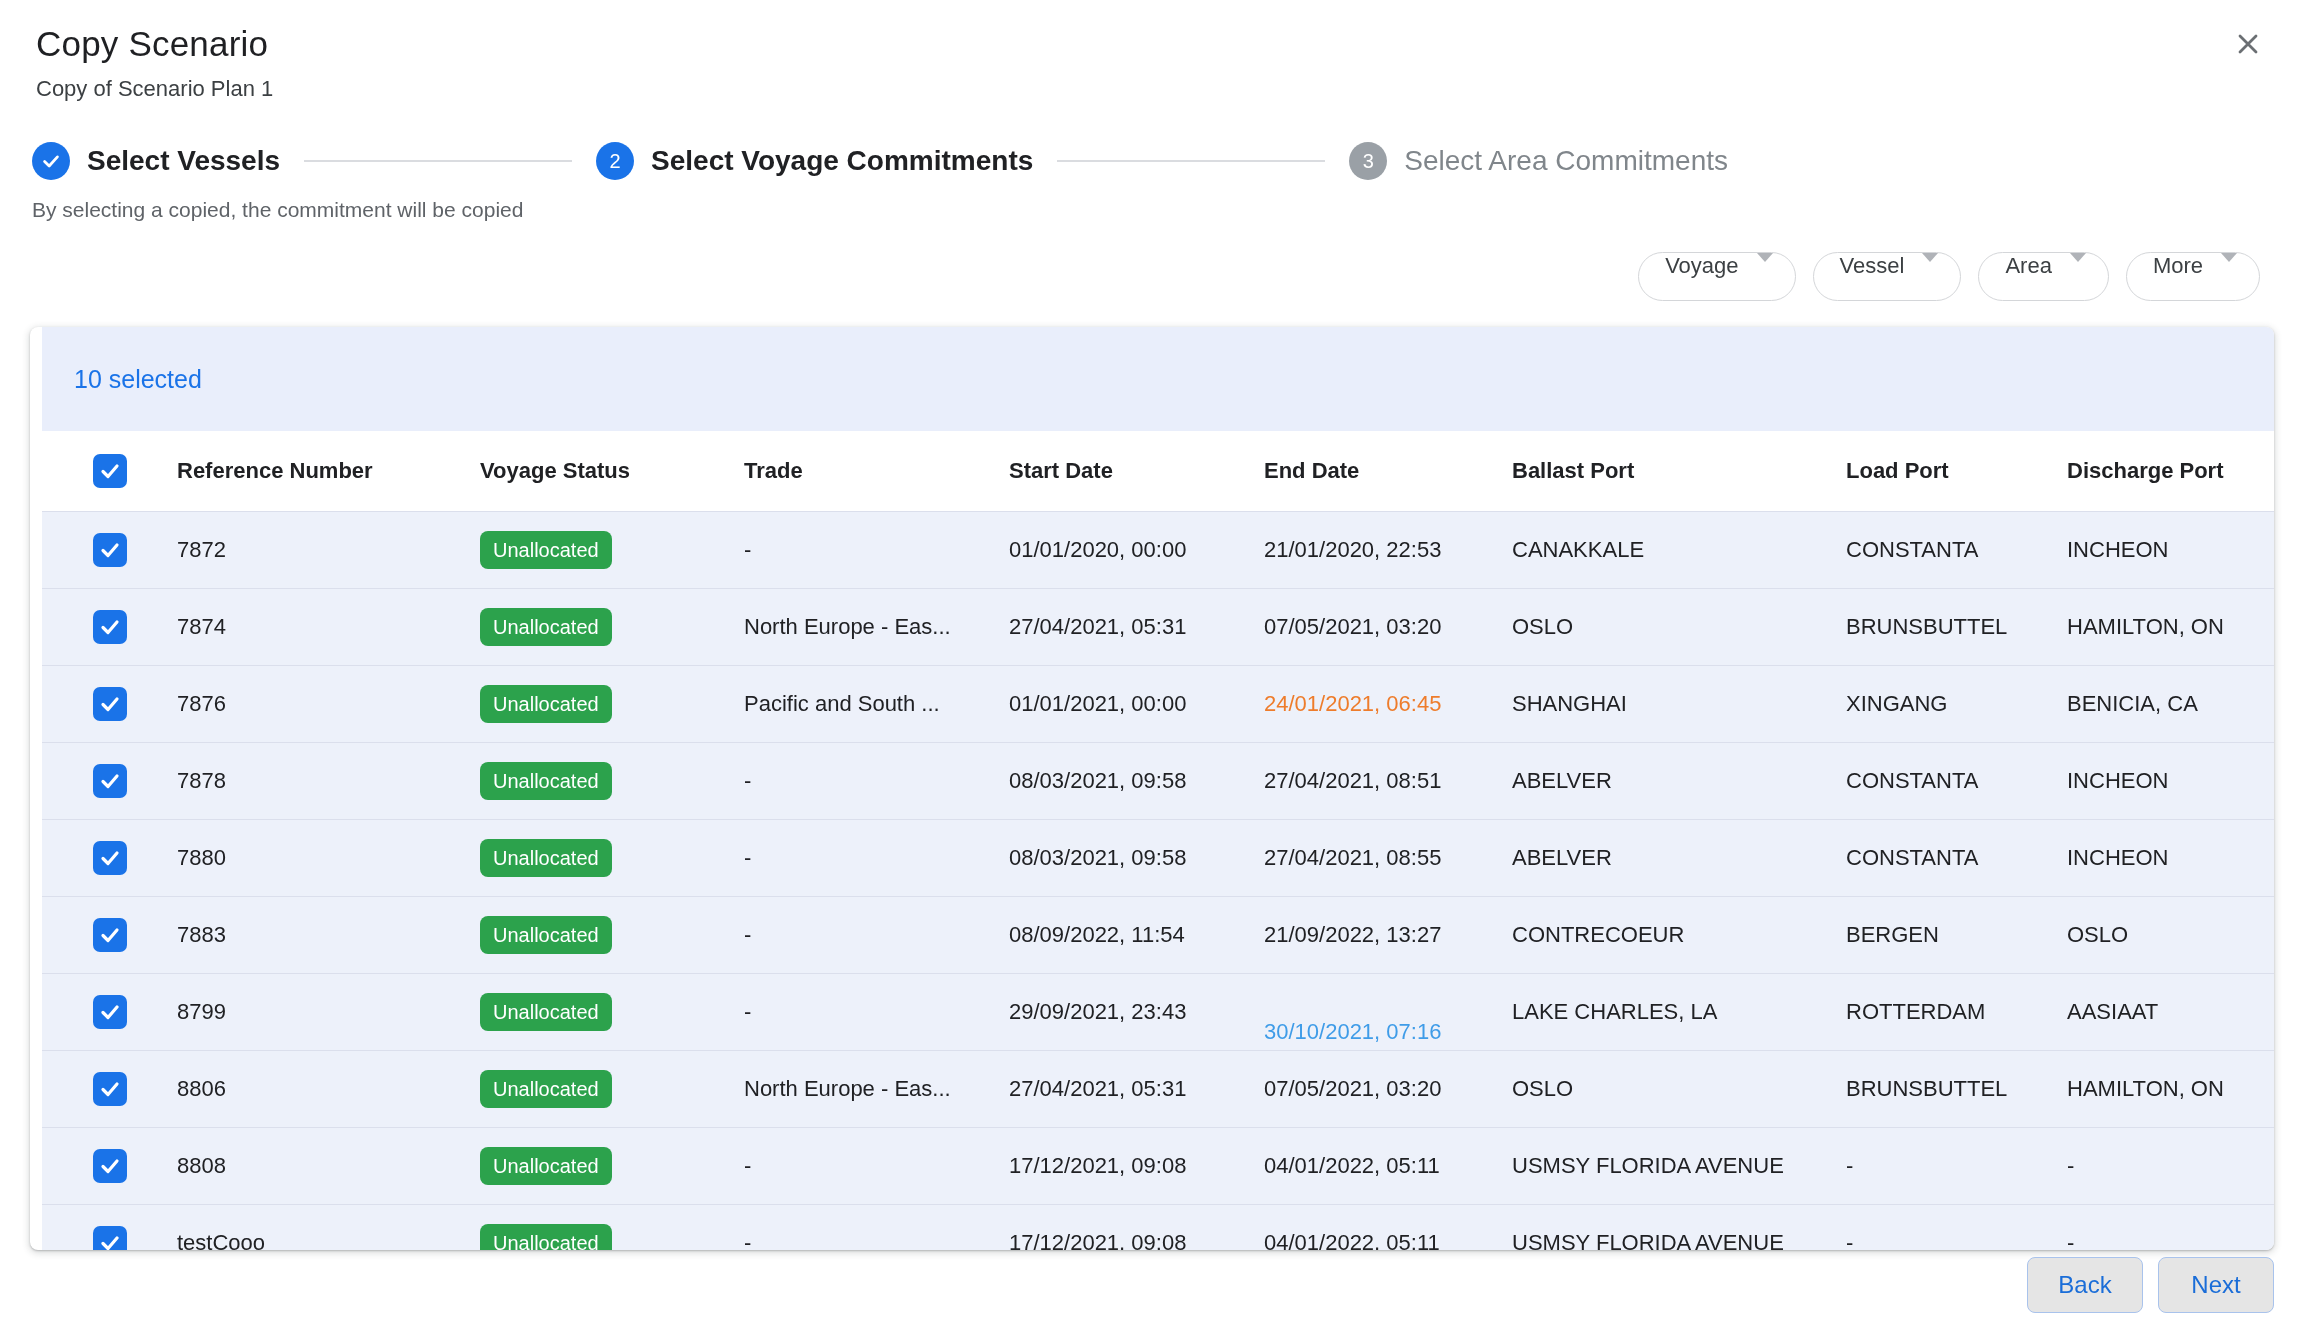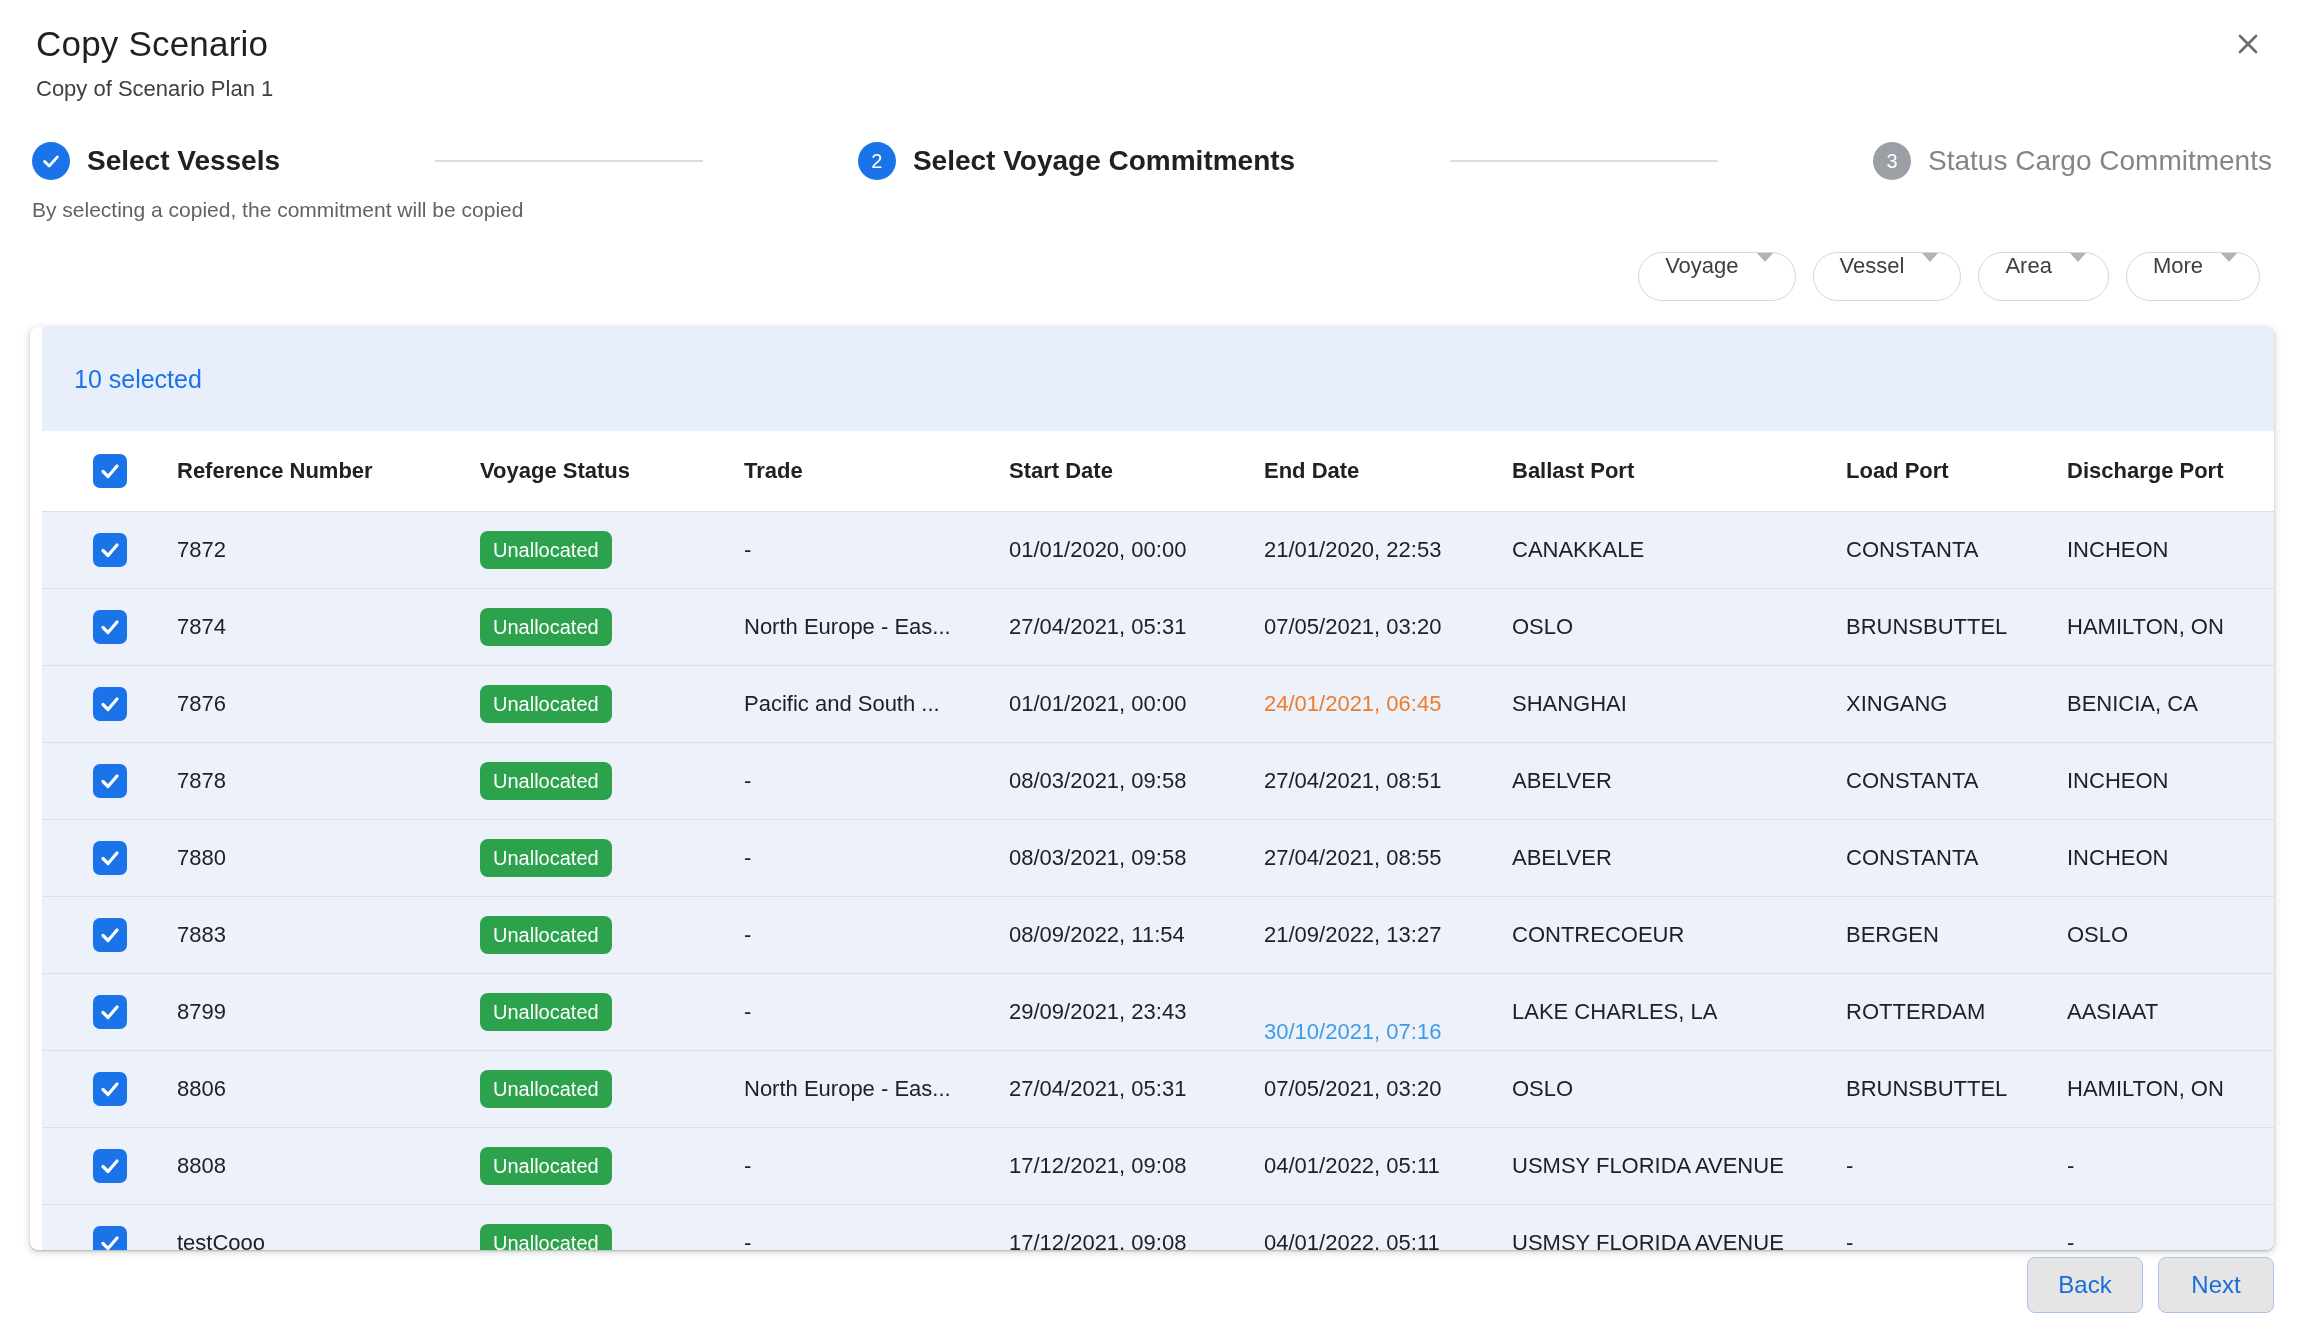--- a/index.html
+++ b/index.html
@@ -17,21 +17,21 @@
   .modal-header { padding: 24px 32px 0 36px; position: relative; }
   .modal-title { font-size: 35px; font-weight: 400; color: #1f2023; letter-spacing: .2px; }
   .modal-subtitle { font-size: 22px; font-weight: 400; color: #3c4043; margin-top: 12px; }
   .close-btn {
     position: absolute; top: 22px; right: 34px;
     width: 44px; height: 44px; background: none; border: none; cursor: pointer;
     display: flex; align-items: center; justify-content: center;
   }
 
   
-  .stepper { display: flex; align-items: center; margin: 40px 32px 0 32px; justify-content: space-between; }
+  .stepper { display: flex; align-items: center; margin: 40px 32px 0 32px; }
   .step { display: flex; align-items: center; gap: 17px; }
   .step-circle {
     width: 38px; height: 38px; border-radius: 50%;
     background: #1a73e8; color: #fff;
     display: flex; align-items: center; justify-content: center;
     font-size: 20px; flex: none;
   }
   .step.inactive .step-circle { background: #9aa0a6; }
   .step-label { font-size: 28px; font-weight: 700; color: #202124; white-space: nowrap; }
   .step.inactive .step-label { color: #80868b; font-weight: 400; }
@@ -128,21 +128,21 @@
       <span class="step-label">Select Vessels</span>
     </div>
     <div class="connector"></div>
     <div class="step active">
       <span class="step-circle">2</span>
       <span class="step-label">Select Voyage Commitments</span>
     </div>
     <div class="connector"></div>
     <div class="step inactive">
       <span class="step-circle">3</span>
-      <span class="step-label">Status Cargo Commitments</span>
+      <span class="step-label">Select Area Commitments</span>
     </div>
   </div>
 
   <div class="helper-text">By selecting a copied, the commitment will be copied</div>
 
   <div class="filters">
     <button class="pill">
       <span>Voyage</span>
       <span class="caret"></span>
     </button>

